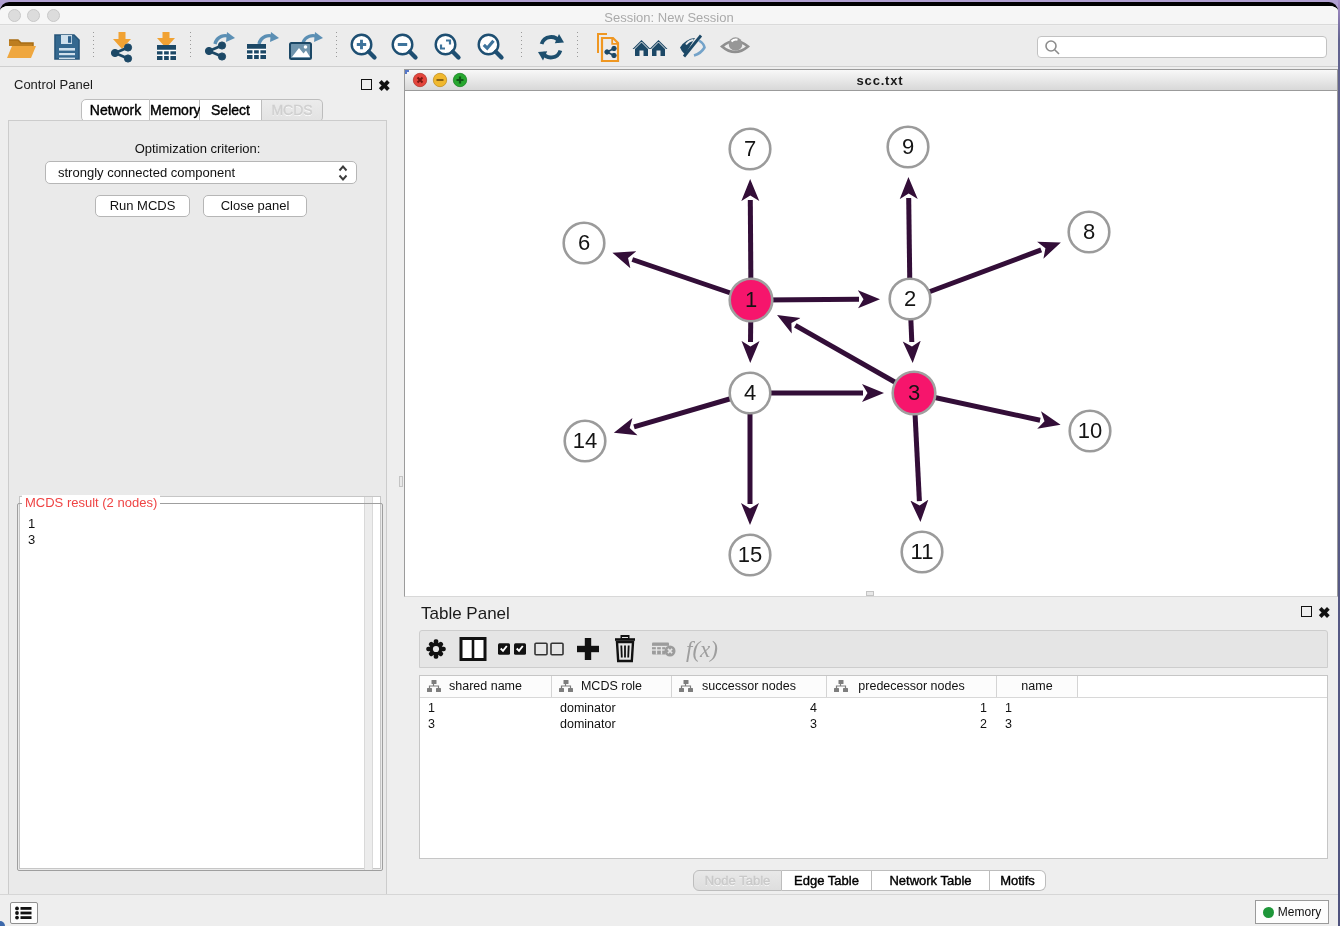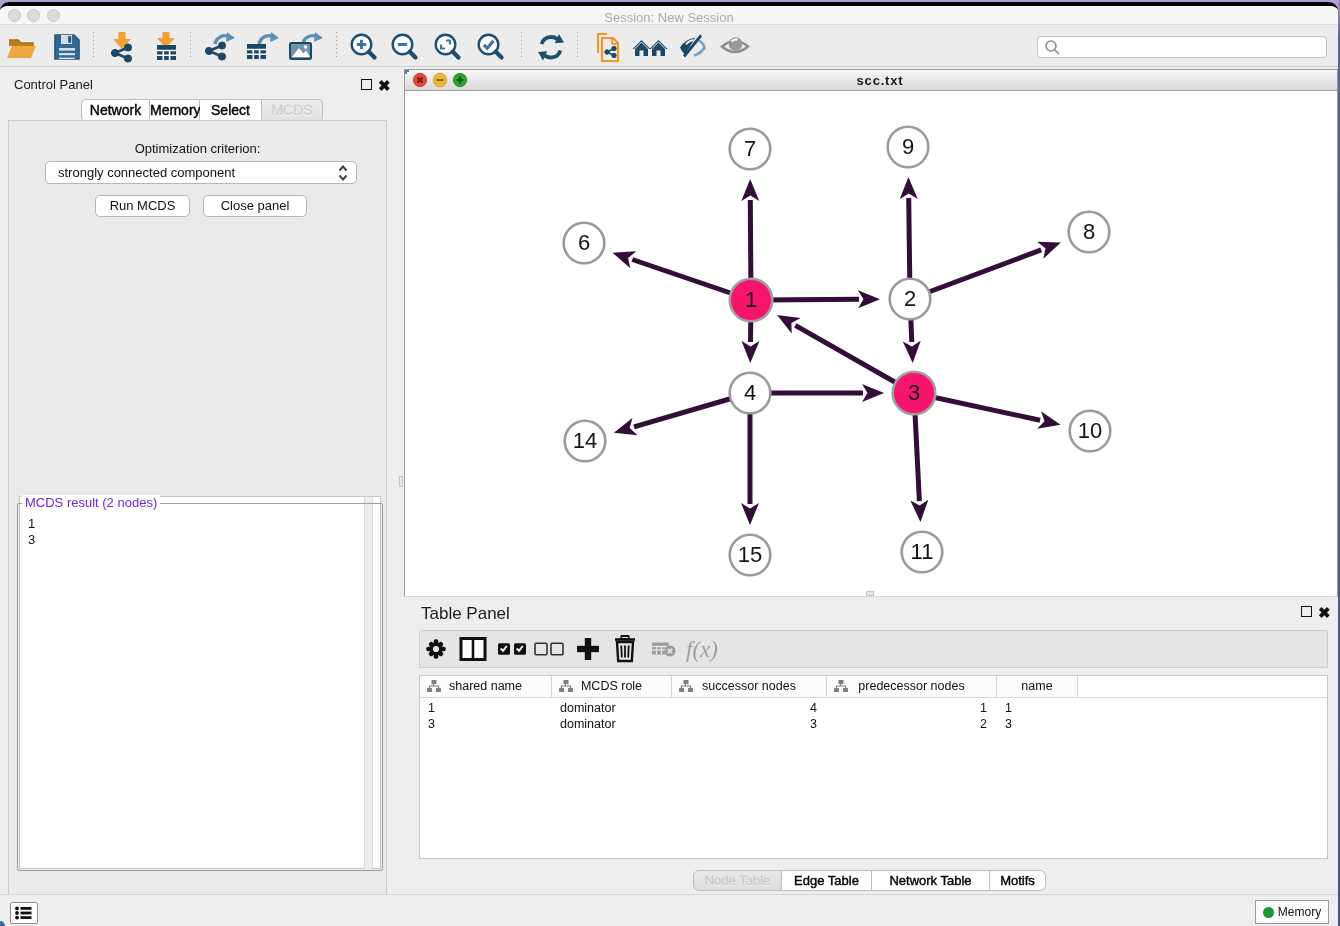--- a/index.html
+++ b/index.html
@@ -32,21 +32,21 @@
   .tab.first { border-left:1px solid #bdbdbd; border-radius:5px 0 0 5px; }
   .tab.sel { background:linear-gradient(#ececec,#e2e2e2); color:#cfcfcf; -webkit-text-stroke:0.4px #cfcfcf; border-radius:0 5px 5px 0;
              text-shadow:0 1px 0 #ffffff; }
   #cp-inner { position:absolute; left:8px; top:52px; width:379px; height:872px; background:#eaeaea; border:1px solid #cccccc; }
   #opt-label { position:absolute; left:0; top:20px; width:100%; text-align:center; font-size:13px; color:#111; }
   #dropdown { position:absolute; left:36px; top:40px; width:312px; height:23px; background:#fff; border:1px solid #b6b6b6; border-radius:5px; font-size:13px; color:#111; line-height:21px; padding-left:12px; }
   .btn { position:absolute; top:74px; height:22px; background:#fff; border:1px solid #b6b6b6; border-radius:5px; font-size:13px; color:#111; text-align:center; line-height:20px; }
   #result-box { position:absolute; left:10px; top:375px; width:362px; height:373px; background:#fff; border:1px solid #c6c6c6; }
   #result-box .sb { position:absolute; right:7px; top:0; width:9px; height:373px; background:#ececec; border-left:1px solid #d9d9d9; border-right:1px solid #d9d9d9; }
   #fieldset { position:absolute; left:8px; top:382px; width:366px; height:368px; border:1px solid #9f9f9f; border-radius:2px; }
-  #fieldset-label { position:absolute; left:13px; top:374px; background:#ffffff; padding:0 3px; font-size:13px; color:#6d28d9; }
+  #fieldset-label { position:absolute; left:13px; top:374px; background:#ffffff; padding:0 3px; font-size:13px; color:#ef4444; }
   .res { position:absolute; left:8px; font-size:13px; color:#111; }
   
   #divider { position:absolute; left:393px; top:62px; width:11px; height:826px; background:#eeeeee; }
   
   #netwin { position:absolute; left:404px; top:63px; width:934px; height:528px; border:1px solid #9b9b9b; border-bottom:1px solid #d8d8d8; background:#fff; }
   #nw-titlebar { position:absolute; left:0; top:0; width:100%; height:21px; background:linear-gradient(#f8f8f8,#d8d8d8); border-bottom:1px solid #9b9b9b; }
   #nw-title { position:absolute; top:3px; left:9px; width:100%; text-align:center; font-size:13px; font-weight:bold; letter-spacing:0.8px; color:#1a1a1a; }
   #canvas { position:absolute; left:0; top:21px; width:932px; height:505px; background:#fff; }
   #canvas svg text { font-family:"Liberation Sans", sans-serif; }
   

